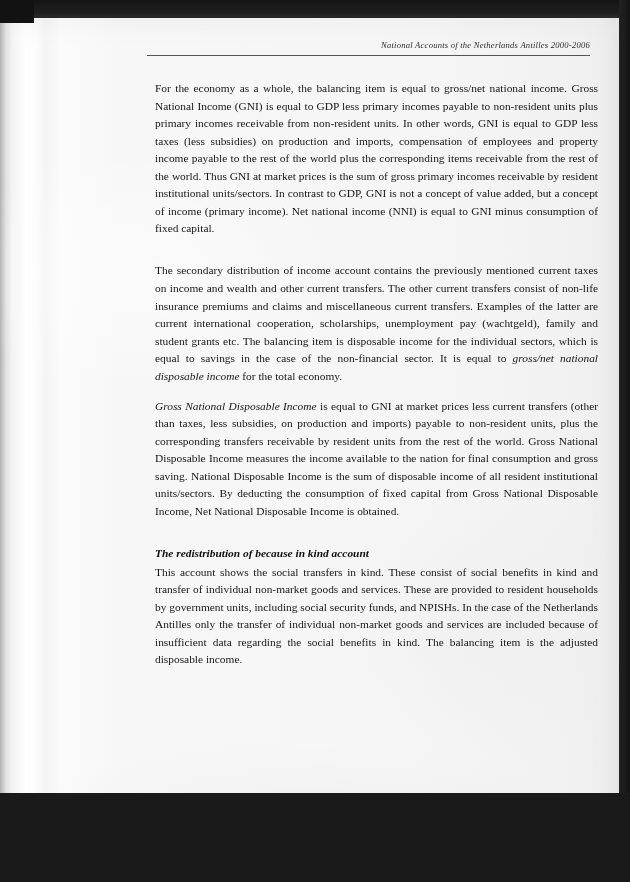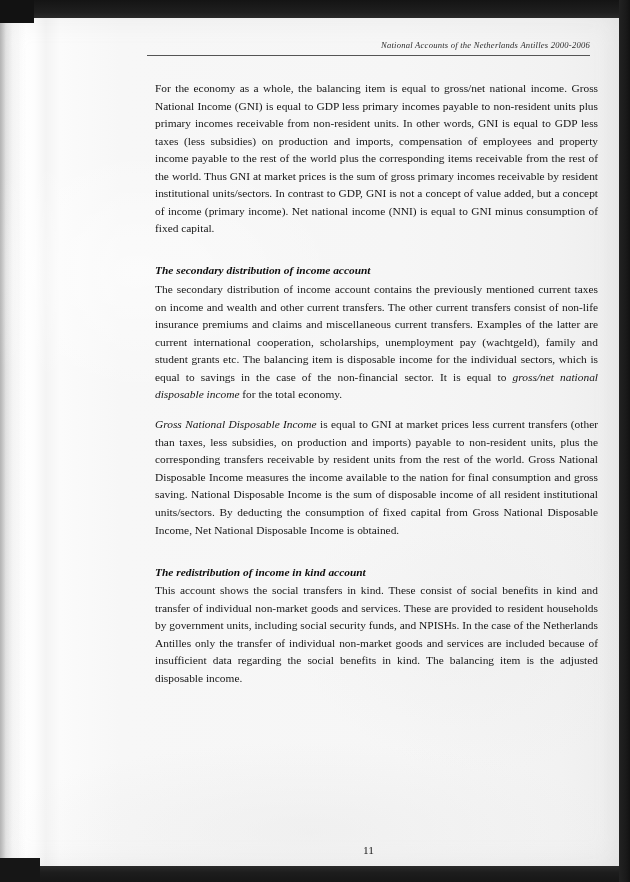--- a/index.html
+++ b/index.html
@@ -11,21 +11,21 @@
     height: 882px;
     background: #1a1a1a;
     font-family: "Liberation Serif", "DejaVu Serif", serif;
     overflow: hidden;
   }
 
   
   .scan-surface {
     position: relative;
     width: 630px;
-    height: 882px;
+    height: 793px;
     background: #262626;
     overflow: hidden;
   }
 
   .page-sheet {
     position: absolute;
     left: 0px;
     top: 17px;
     width: 620px;
     height: 849px;
@@ -189,29 +189,28 @@
     <div class="running-head">National Accounts of the Netherlands Antilles 2000-2006</div>
 
     <div class="head-rule"></div>
 
     <div class="body-block">
 
       <p class="para">For the economy as a whole, the balancing item is equal to gross/net national income. Gross National Income (GNI) is equal to GDP less primary incomes payable to non-resident units plus primary incomes receivable from non-resident units. In other words, GNI is equal to GDP less taxes (less subsidies) on production and imports, compensation of employees and property income payable to the rest of the world plus the corresponding items receivable from the rest of the world. Thus GNI at market prices is the sum of gross primary incomes receivable by resident institutional units/sectors. In contrast to GDP, GNI is not a concept of value added, but a concept of income (primary income). Net national income (NNI) is equal to GNI minus consumption of fixed capital.</p>
 
       <div class="spacer-before-head"></div>
 
-      <h2 class="section-head">The secondary distribution of income account</h2>
 
       <p class="para"><span>The secondary distribution of income account contains the previously mentioned current taxes on income and wealth and other current transfers. The other current transfers consist of non-life insurance premiums and claims and miscellaneous current transfers. Examples of the latter are current international cooperation, scholarships, unemployment pay (wachtgeld), family and student grants etc. The balancing item is disposable income for the individual sectors, which is equal to savings in the case of the non-financial sector. It is equal to </span><em class="inline-em">gross/net national disposable income</em><span> for the total economy.</span></p>
 
       <p class="para"><em class="inline-em">Gross National Disposable Income</em><span> is equal to GNI at market prices less current transfers (other than taxes, less subsidies, on production and imports) payable to non-resident units, plus the corresponding transfers receivable by resident units from the rest of the world. Gross National Disposable Income measures the income available to the nation for final consumption and gross saving. National Disposable Income is the sum of disposable income of all resident institutional units/sectors. By deducting the consumption of fixed capital from Gross National Disposable Income, Net National Disposable Income is obtained.</span></p>
 
       <div class="spacer-before-head"></div>
 
-      <h2 class="section-head">The redistribution of income in kind account</h2>
+      <h2 class="section-head">The redistribution of because in kind account</h2>
 
       <p class="para">This account shows the social transfers in kind. These consist of social benefits in kind and transfer of individual non-market goods and services. These are provided to resident households by government units, including social security funds, and NPISHs. In the case of the Netherlands Antilles only the transfer of individual non-market goods and services are included because of insufficient data regarding the social benefits in kind. The balancing item is the adjusted disposable income.</p>
 
     </div>
 
     <div class="folio">11</div>
 
   </div>
 
   <div class="edge edge-top"></div>

